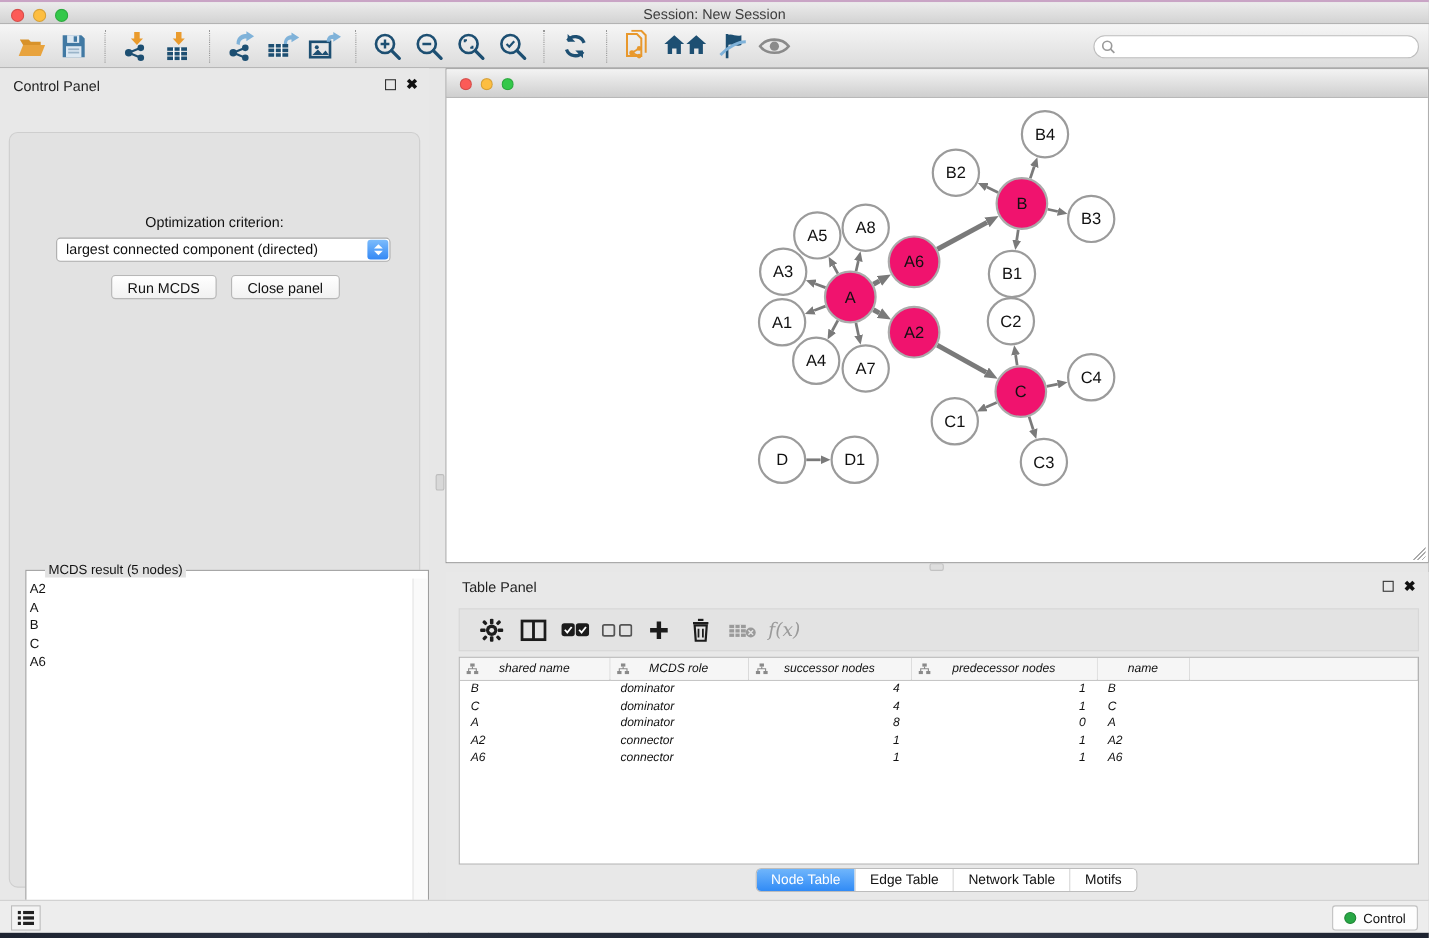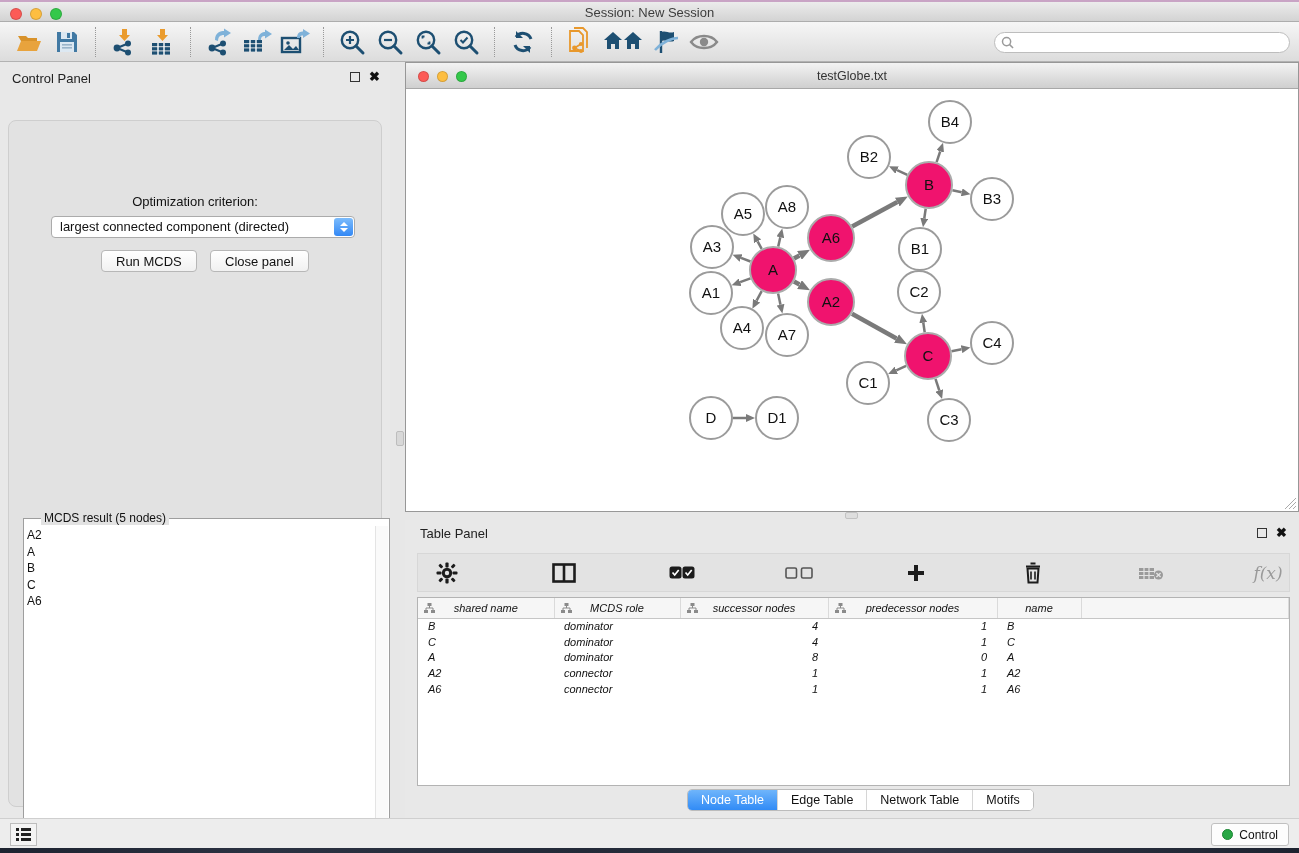--- a/index.html
+++ b/index.html
@@ -75,21 +75,21 @@
   .resize-grip { position:absolute; right:2px; bottom:2px; width:13px; height:13px;
     background:
       linear-gradient(135deg, transparent 0 55%, #aaa 55% 60%, transparent 60% 70%, #aaa 70% 75%, transparent 75% 85%, #aaa 85% 90%, transparent 90%); }
   .h-splitter-handle { position:absolute; left:845px; top:512px; width:13px; height:7px;
     background:#dedede; border:1px solid #c2c2c2; border-radius:2px; }
 
   
   .table-panel { position:absolute; left:405px; top:520px; width:894px; height:298px; background:#e8e8e8; }
   .tp-header { position:absolute; left:15px; top:6px; font-size:13px; color:#222; }
   .tp-toolbar { position:absolute; left:12px; top:33px; width:873px; height:39px; background:#e3e3e3;
-    border:1px solid #d7d7d7; display:flex; align-items:center; padding-left:12px;justify-content:space-between; }
+    border:1px solid #d7d7d7; display:flex; align-items:center; padding-left:12px; }
   .tp-ico { width:34px; height:26px; display:flex; align-items:center; justify-content:center; margin-right:4px; }
   .fx { font-family:"DejaVu Serif", serif; font-style:italic; font-size:17px; color:#9a9a9a; }
 
   .tp-table-wrap { position:absolute; left:12px; top:77px; width:873px; height:189px;
     background:#fff; border:1px solid #b3b3b3; overflow:hidden; }
   table.node-table { border-collapse:collapse; width:100%; table-layout:fixed;font-style:italic; }
   table.node-table th { height:20px; background:#f6f6f6; border-bottom:1px solid #c6c6c6; border-right:1px solid #dadada;
     font-size:11px; font-weight:normal; color:#111; text-align:center; position:relative; }
   table.node-table th .tree-ico { position:absolute; left:6px; top:5px; }
   table.node-table td { height:15.8px; font-size:11px; color:#111; padding:0 10px; white-space:nowrap; }
@@ -312,21 +312,20 @@
 
   <div class="v-splitter-handle"></div>
 
   <div class="net-frame">
     <div class="net-titlebar">
       <div class="lights">
         <span class="light red"></span>
         <span class="light yellow"></span>
         <span class="light green"></span>
       </div>
-      <div class="net-title">testGlobe.txt</div>
     </div>
     <div class="net-canvas">
       <svg width="892" height="422" viewBox="0 0 892 422">
         <defs>
           <marker id="ah-s" markerUnits="userSpaceOnUse" markerWidth="10" markerHeight="8" refX="0" refY="4" orient="auto">
             <path d="M0,0 L9,4 L0,8 z" fill="#7a7a7a"></path>
           </marker>
           <marker id="ah-b" markerUnits="userSpaceOnUse" markerWidth="13" markerHeight="10" refX="0" refY="5" orient="auto">
             <path d="M0,0 L12,5 L0,10 z" fill="#7a7a7a"></path>
           </marker>

